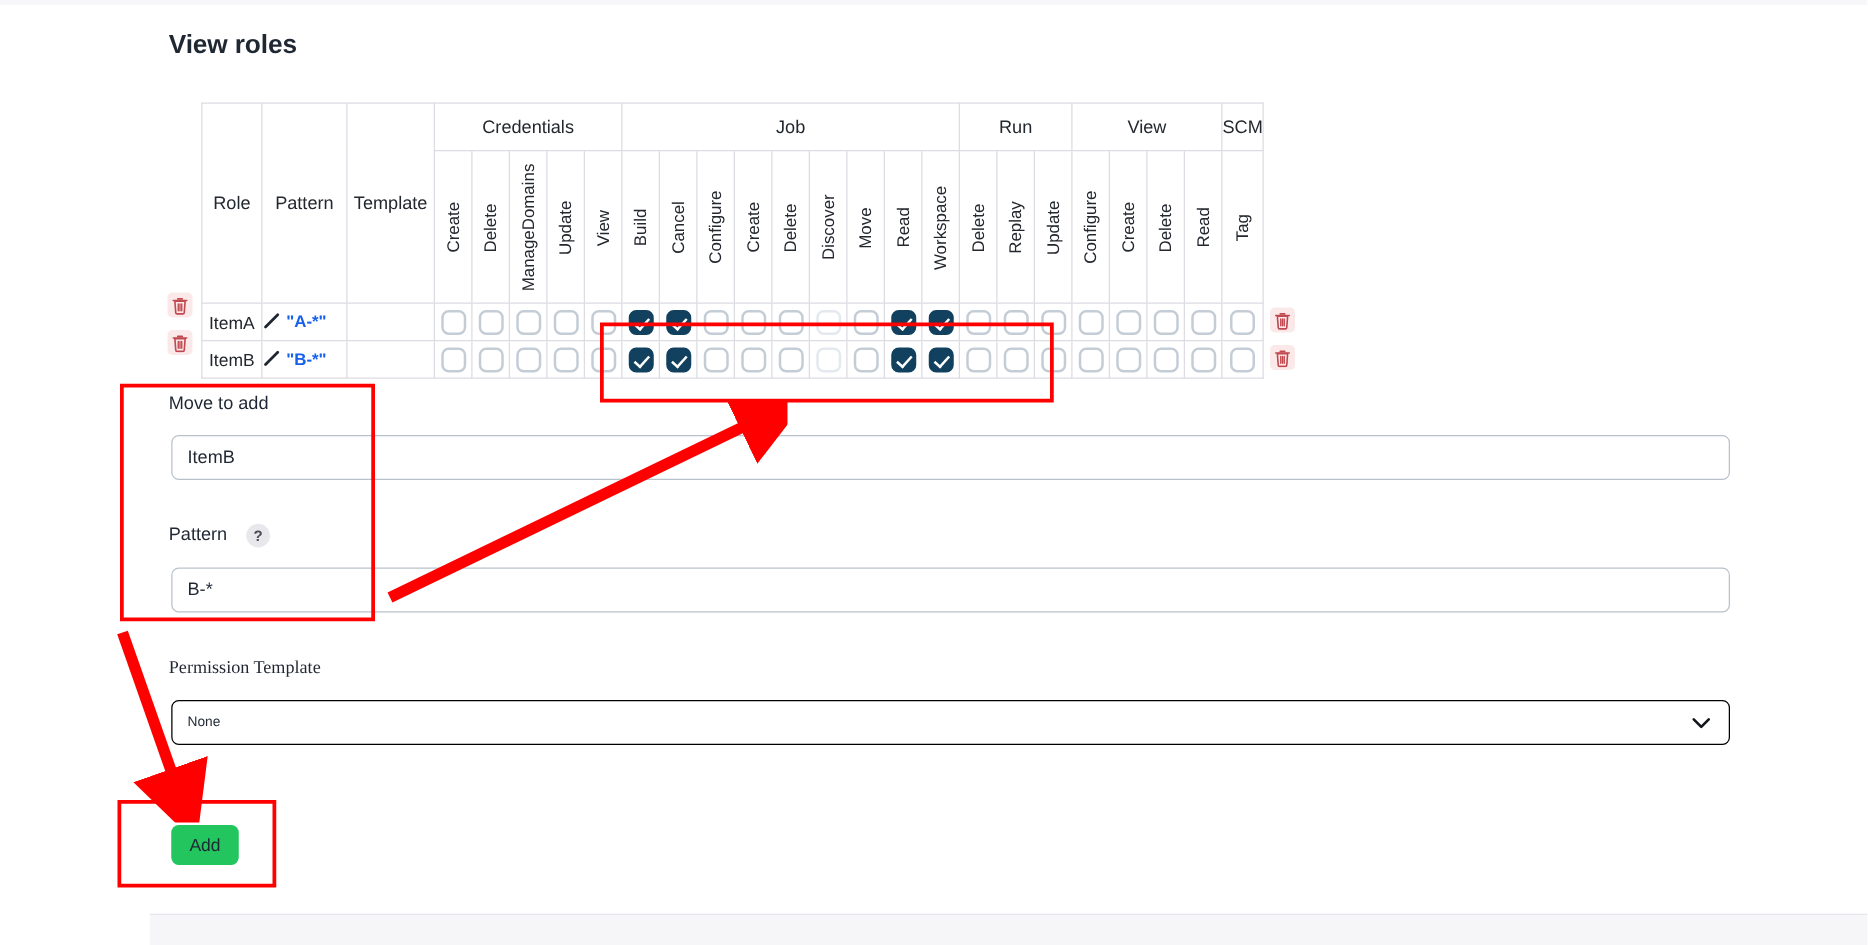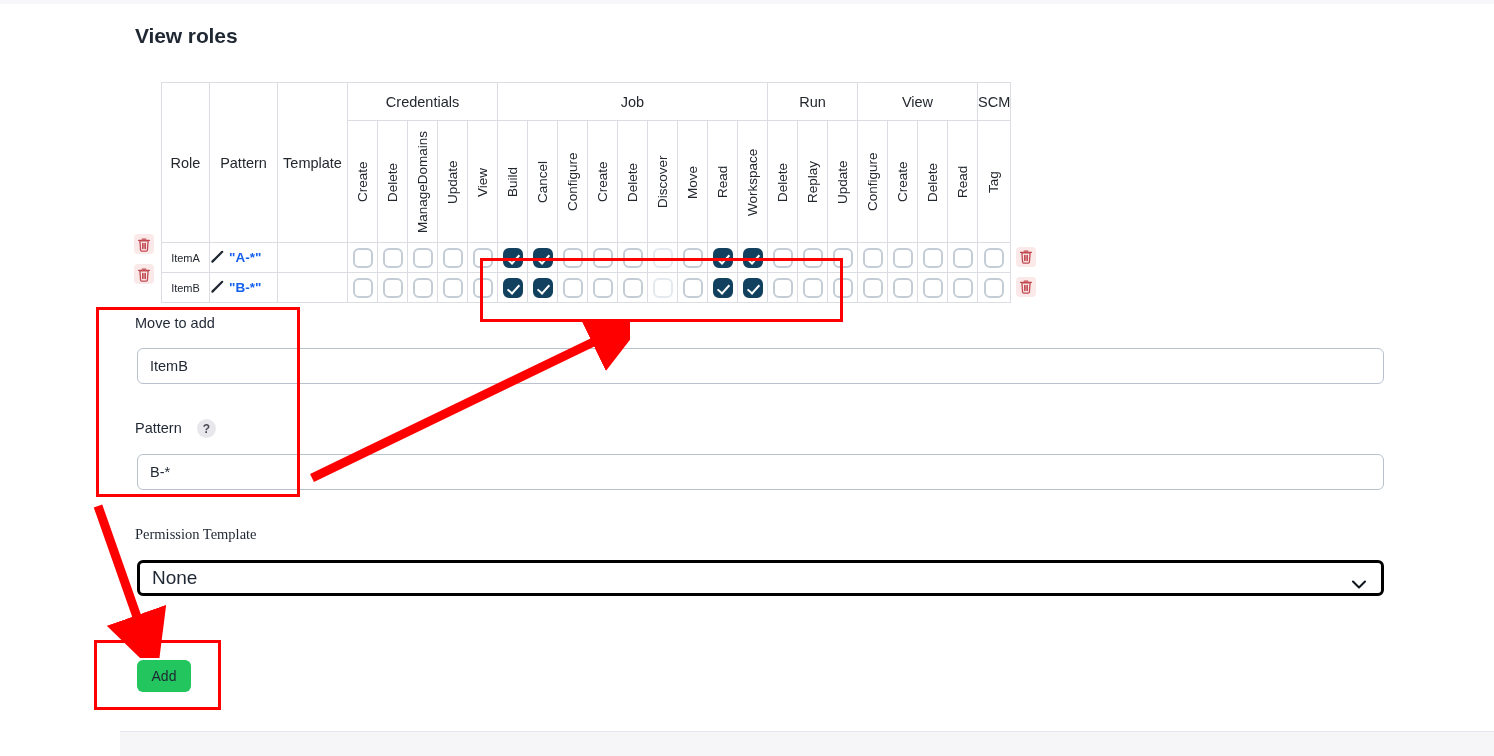--- a/index.html
+++ b/index.html
@@ -44,21 +44,21 @@
     transform: rotate(180deg);
     font-size: 13.5px; color:#23272e; font-weight:400;
     white-space: nowrap; line-height: 1;
     margin: 0 auto;
     height: 118px;
     display:flex; align-items:flex-end; justify-content:center;
   }
 
   tbody td { height: 30px; }
   .cell-role {
-    font-size: 11px; color:#23272e; text-align:center; vertical-align:middle;
+    font-size: 14px; color:#23272e; text-align:center; vertical-align:middle;
     padding: 0 6px;
   }
   .cell-pattern {
     font-size: 14px; vertical-align:middle; padding: 0 5px; white-space: nowrap;
   }
   .pencil { display:inline-block; vertical-align:middle; margin-right:4px; }
   .pat-text { color:#1560ec; font-weight:700; font-size:13.5px; vertical-align:middle; }
   .cell-template { background:#fff; }
   .cell-cb { text-align:center; vertical-align:middle; }
 
@@ -89,23 +89,23 @@
     position:absolute; height:36px; border:1px solid #b9c2cc; border-radius:6px;
     background:#fff; font-size:14.5px; color:#1f2733; padding: 0 12px;
     font-family:"Liberation Sans", sans-serif; outline:none;
   }
   .help-badge {
     position:absolute; width:19px; height:19px; border-radius:50%;
     background:#e8e8ec; color:#4a4a55; font-size:12px; font-weight:700;
     display:flex; align-items:center; justify-content:center;
   }
   .selectbox {
-    position:absolute; height:36px; border:3px solid #000000; border-radius:6px;
+    position:absolute; height:36px; border:1px solid #000000; border-radius:6px;
     background:#fff; display:flex; align-items:center; padding: 0 12px;
-    font-size:19px; color:#1f2733; cursor:pointer;
+    font-size:11px; color:#1f2733; cursor:pointer;
   }
   .chev { position:absolute; right:14px; top:11px; }
   .add-btn {
     position:absolute; background:#22c55e; border:none; border-radius:6px;
     font-size:14px; color:#1f2733; font-family:"Liberation Sans", sans-serif;
     cursor:pointer; display:flex; align-items:center; justify-content:center;
   }
 
   .footer-bar { position:absolute; left:120px; top:731px; width:1374px; height:25px; background:#f6f6f9; border-top:1px solid #e6e6ef; }
 

